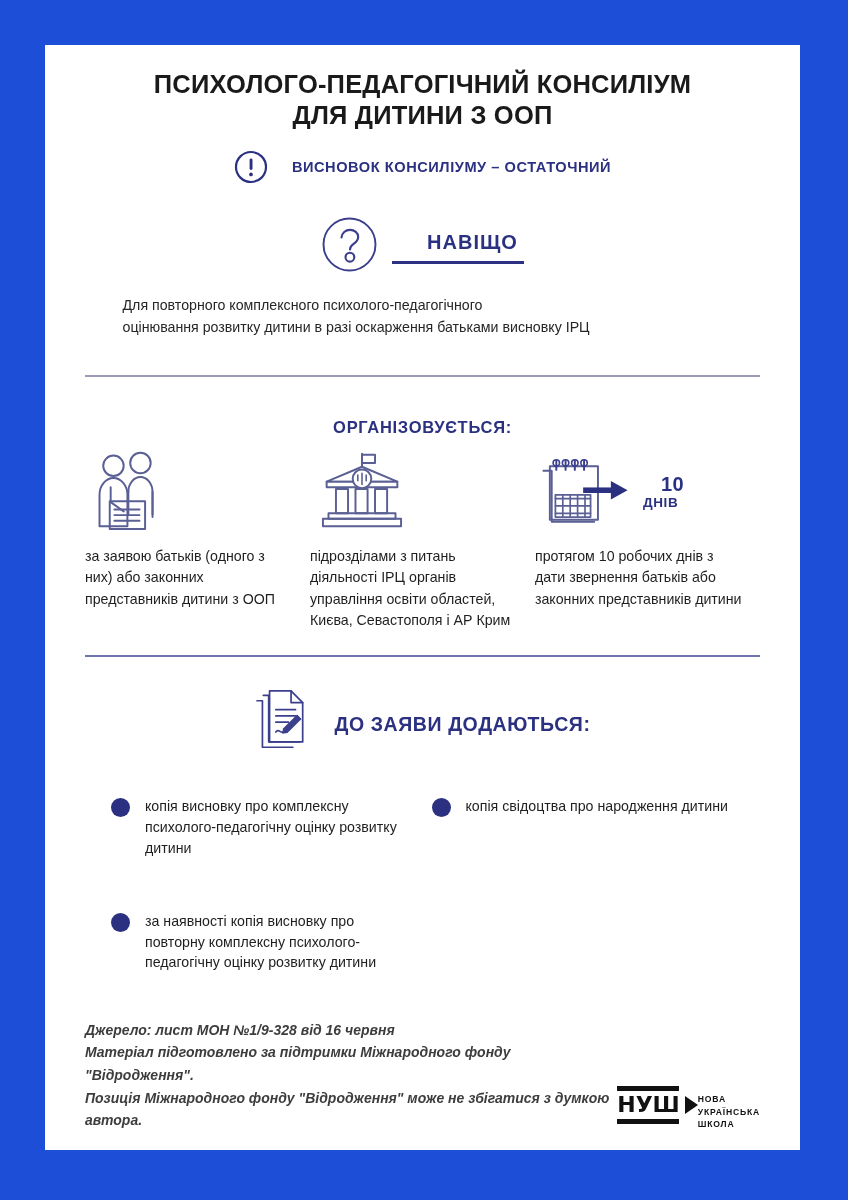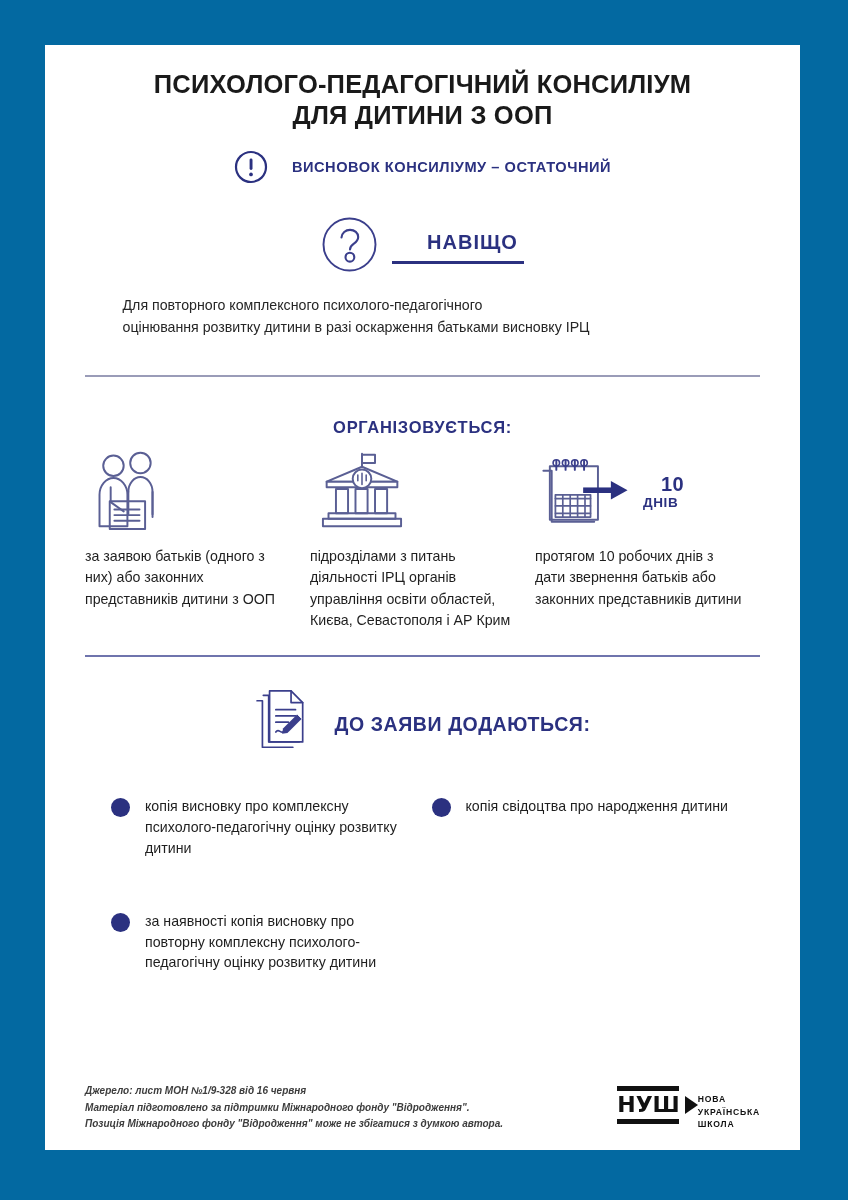--- a/index.html
+++ b/index.html
@@ -12,21 +12,21 @@
     height: 1200px;
     background: #bed302;
     font-family: "Liberation Sans", "DejaVu Sans", sans-serif;
     overflow: hidden;
   }
 
   .poster {
     position: relative;
     width: 848px;
     height: 1200px;
-    background: #0369a1;
+    background: #1d4ed8;
   }
 
   .card {
     position: absolute;
     left: 45px;
     top: 45px;
     width: 755px;
     height: 1105px;
     background: #ffffff;
   }
@@ -230,21 +230,21 @@
   .footer {
     position: absolute;
     left: 40px;
     bottom: 18px;
     width: 675px;
     display: flex;
     align-items: flex-end;
     justify-content: space-between;
   }
   .source {
-    font-size: 10px;
+    font-size: 14px;
     line-height: 1.62;
     font-style: italic;
     color: #3d3d3d;
     font-weight: 600;
   }
   .nush-logo {
     display: flex;
     flex-direction: row;
     align-items: flex-start;
     padding-bottom: 2px;

